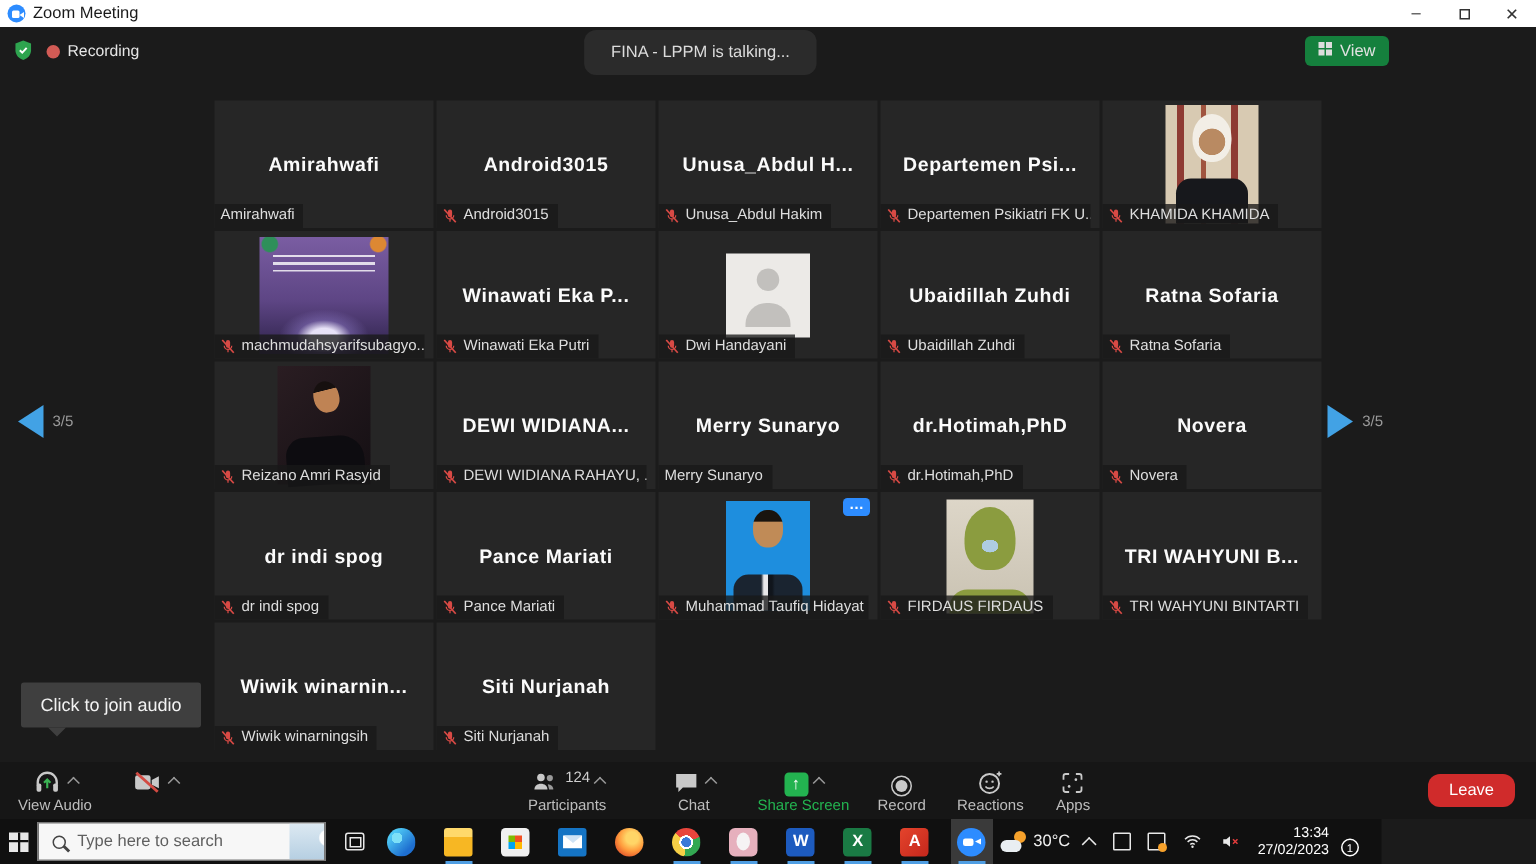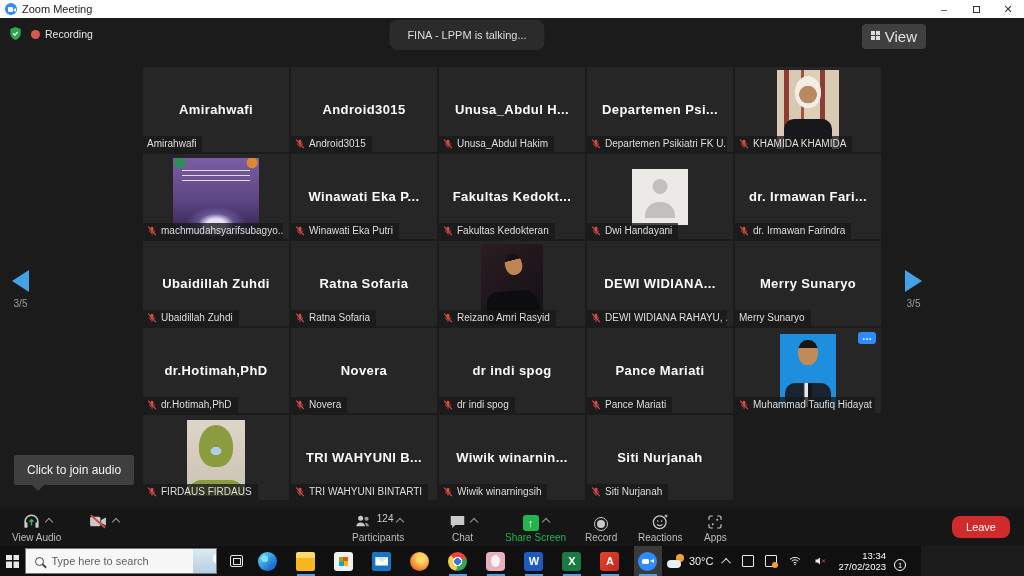--- a/index.html
+++ b/index.html
@@ -21,22 +21,22 @@
   .restore-glyph { width:7px; height:7px; border:1px solid #333; position:relative; background:#fff; }
   .restore-glyph::before { content:""; position:absolute; top:-3px; left:2px; width:7px; height:7px; border:1px solid #333; z-index:-1; }
   
   .meeting { position:absolute; top:18px; left:0; width:934px; height:490px; background:#1b1b1b; }
   .security { position:absolute; left:9px; top:8px; }
   .recording { position:absolute; left:31px; top:10px; display:flex; align-items:center; gap:5px; }
   .rec-dot { width:9px; height:9px; border-radius:50%; background:var(--record-red,#d25b55); }
   .recording span { color:#e6e6e6; font-size:10.5px; }
   .speaker-banner { position:absolute; left:50%; transform:translateX(-50%); top:2px;
     background:#2b2b2b; color:#dcdcdc; font-size:11px; padding:9px 18px; border-radius:8px; }
-  .view-btn { position:absolute; right:8px; top:6px; background:#404040; border:none; border-radius:4px;
-    color:#e2e2e2; font-size:15px; padding:4px 9px; display:flex; align-items:center; gap:5px;
+  .view-btn { position:absolute; right:8px; top:6px; background:#15803d; border:none; border-radius:4px;
+    color:#e2e2e2; font-size:11px; padding:4px 9px; display:flex; align-items:center; gap:5px;
     font-family:"Liberation Sans", sans-serif; }
   .view-ic { width:4px; height:4px; background:#ddd; box-shadow:5px 0 #ddd, 0 5px #ddd, 5px 5px #ddd; margin:-4px 5px 4px 0; }
   
   .grid { position:absolute; left:143px; top:49px; width:738px;
     display:grid; grid-template-columns:repeat(5,1fr); grid-auto-rows:85px; gap:2px; }
   .tile { position:relative; background:#262626; display:flex; align-items:center; justify-content:center; overflow:hidden; }
   .center-name { color:#fbfbfb; font-weight:bold; font-size:13px; letter-spacing:.4px; text-align:center;
     padding:0 5px; white-space:nowrap; overflow:hidden; }
   .nlabel { position:absolute; left:0; bottom:0; background:rgba(24,24,24,.78); color:#dedede; font-size:10px;
     padding:2px 6px 3px 4px; display:flex; align-items:center; gap:4px; max-width:96%; white-space:nowrap; overflow:hidden; }
@@ -72,21 +72,21 @@
   .taufiq::after { content:""; position:absolute; bottom:0; left:50%; transform:translateX(-50%); width:46px; height:24px;
     border-radius:10px 10px 0 0;
     background:linear-gradient(90deg,#1a2430 0 40%, #e8e8ea 44% 50%, #10151c 50% 56%, #1a2430 60%); }
   .firdaus { width:58px; height:76px; background:linear-gradient(180deg,#ddd6c8,#c9c2b2); }
   .firdaus::before { content:""; position:absolute; top:5px; left:50%; transform:translateX(-50%); width:34px; height:42px;
     border-radius:50% 50% 42% 42%;
     background:radial-gradient(ellipse 9px 7px at 50% 62%, #aecce2 0 60%, #8b9c3f 62%); }
   .firdaus::after { content:""; position:absolute; bottom:0; left:50%; transform:translateX(-50%); width:54px; height:16px;
     border-radius:12px 12px 0 0; background:#8b9c3f; }
   
-  .nav { position:absolute; top:252px; display:flex; flex-direction:column; align-items:center; gap:6px; }
+  .nav { position:absolute; top:252px; display:flex; flex-direction:row; align-items:center; gap:6px; }
   .nav-left { left:12px; } .nav-right { right:12px; }
   .arrow-l { width:0; height:0; border-top:11px solid transparent; border-bottom:11px solid transparent; border-right:17px solid #42a2e5; }
   .arrow-r { width:0; height:0; border-top:11px solid transparent; border-bottom:11px solid transparent; border-left:17px solid #42a2e5; }
   .page-ind { color:#9a9a9a; font-size:10px; }
   
   .tooltip { position:absolute; left:14px; top:437px; background:#3f3f3f; color:#f2f2f2; font-size:12px;
     padding:8px 13px; border-radius:2px; }
   .tooltip::after { content:""; position:absolute; left:18px; bottom:-6px; border:6px solid transparent; border-top-color:#3f3f3f; border-bottom:0; }
   
   .toolbar { position:absolute; top:508px; left:0; width:1024px; height:38px; background:#161616; }
@@ -282,59 +282,31 @@
                 <path d="M6 .8a1.7 1.7 0 0 1 1.7 1.7v2.8a1.7 1.7 0 0 1-3.4 0V2.5A1.7 1.7 0 0 1 6 .8z" fill="#d84a45"></path>
                 <path d="M3 5.3a3 3 0 0 0 6 0" stroke="#d84a45" fill="none" stroke-width="1"></path>
                 <line x1="6" y1="8.3" x2="6" y2="10.6" stroke="#d84a45" stroke-width="1"></line>
                 <line x1="1.4" y1=".8" x2="10.6" y2="11" stroke="#d84a45" stroke-width="1.4"></line>
               </svg>
             </span>
             <span>Winawati Eka Putri</span>
           </div>
         </div>
         <div class="tile">
-          <div class="center-name">Fakultas Kedokt...</div>
-          <div class="nlabel">
-            <span class="mic">
-              <svg viewBox="0 0 12 12" width="10" height="10">
-                <path d="M6 .8a1.7 1.7 0 0 1 1.7 1.7v2.8a1.7 1.7 0 0 1-3.4 0V2.5A1.7 1.7 0 0 1 6 .8z" fill="#d84a45"></path>
-                <path d="M3 5.3a3 3 0 0 0 6 0" stroke="#d84a45" fill="none" stroke-width="1"></path>
-                <line x1="6" y1="8.3" x2="6" y2="10.6" stroke="#d84a45" stroke-width="1"></line>
-                <line x1="1.4" y1=".8" x2="10.6" y2="11" stroke="#d84a45" stroke-width="1.4"></line>
-              </svg>
-            </span>
-            <span>Fakultas Kedokteran</span>
-          </div>
-        </div>
-        <div class="tile">
           <div class="photo placeholder"></div>
           <div class="nlabel">
             <span class="mic">
               <svg viewBox="0 0 12 12" width="10" height="10">
                 <path d="M6 .8a1.7 1.7 0 0 1 1.7 1.7v2.8a1.7 1.7 0 0 1-3.4 0V2.5A1.7 1.7 0 0 1 6 .8z" fill="#d84a45"></path>
                 <path d="M3 5.3a3 3 0 0 0 6 0" stroke="#d84a45" fill="none" stroke-width="1"></path>
                 <line x1="6" y1="8.3" x2="6" y2="10.6" stroke="#d84a45" stroke-width="1"></line>
                 <line x1="1.4" y1=".8" x2="10.6" y2="11" stroke="#d84a45" stroke-width="1.4"></line>
               </svg>
             </span>
             <span>Dwi Handayani</span>
-          </div>
-        </div>
-        <div class="tile">
-          <div class="center-name">dr. Irmawan Fari...</div>
-          <div class="nlabel">
-            <span class="mic">
-              <svg viewBox="0 0 12 12" width="10" height="10">
-                <path d="M6 .8a1.7 1.7 0 0 1 1.7 1.7v2.8a1.7 1.7 0 0 1-3.4 0V2.5A1.7 1.7 0 0 1 6 .8z" fill="#d84a45"></path>
-                <path d="M3 5.3a3 3 0 0 0 6 0" stroke="#d84a45" fill="none" stroke-width="1"></path>
-                <line x1="6" y1="8.3" x2="6" y2="10.6" stroke="#d84a45" stroke-width="1"></line>
-                <line x1="1.4" y1=".8" x2="10.6" y2="11" stroke="#d84a45" stroke-width="1.4"></line>
-              </svg>
-            </span>
-            <span>dr. Irmawan Farindra</span>
           </div>
         </div>
         <div class="tile">
           <div class="center-name">Ubaidillah Zuhdi</div>
           <div class="nlabel">
             <span class="mic">
               <svg viewBox="0 0 12 12" width="10" height="10">
                 <path d="M6 .8a1.7 1.7 0 0 1 1.7 1.7v2.8a1.7 1.7 0 0 1-3.4 0V2.5A1.7 1.7 0 0 1 6 .8z" fill="#d84a45"></path>
                 <path d="M3 5.3a3 3 0 0 0 6 0" stroke="#d84a45" fill="none" stroke-width="1"></path>
                 <line x1="6" y1="8.3" x2="6" y2="10.6" stroke="#d84a45" stroke-width="1"></line>

